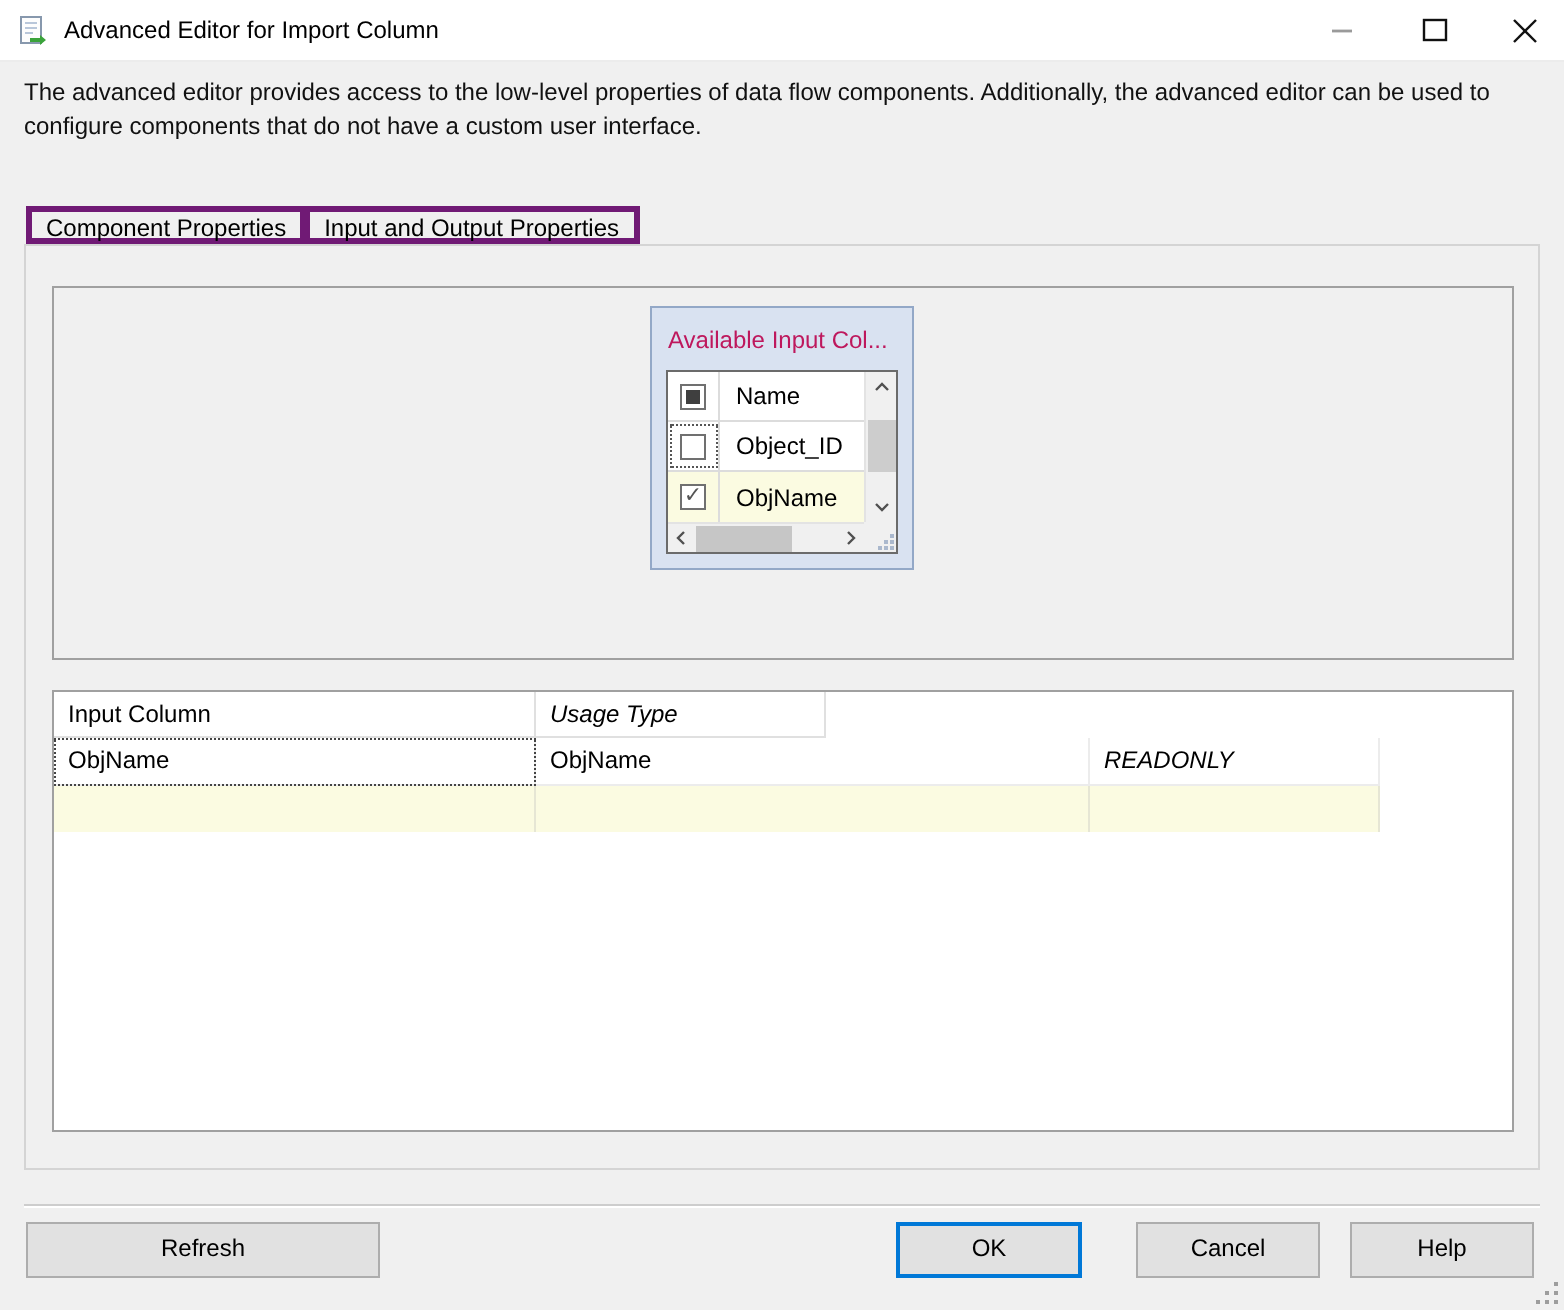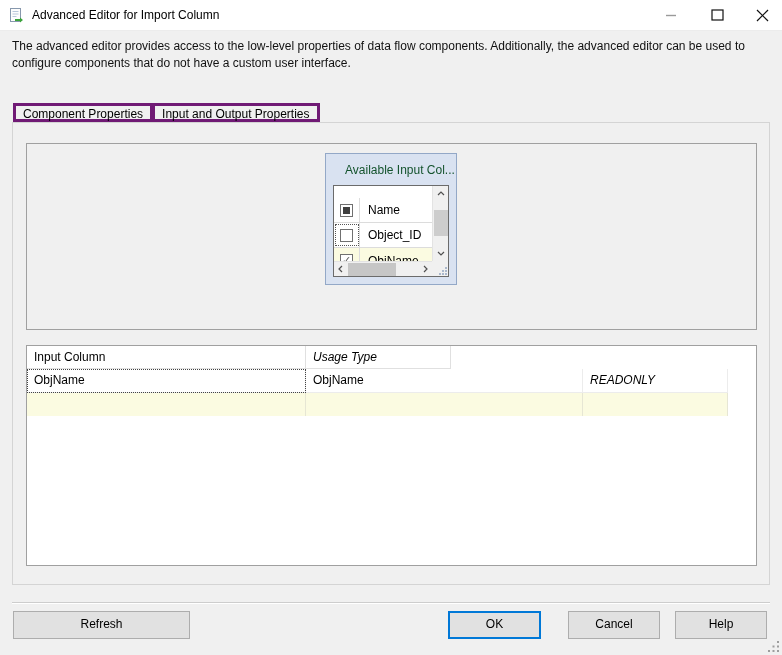--- a/index.html
+++ b/index.html
@@ -39,25 +39,25 @@
   .tabpage { position:absolute; left:12px; top:122px; width:758px; height:463px;
              background:#f0f0f0; border:1px solid #d4d4d4; z-index:1; }
 
   
   .canvas { position:absolute; left:26px; top:143px; width:731px; height:187px;
             background:#f0f0f0; border:1px solid #a0a0a0; z-index:2; }
 
   
   .acp { position:absolute; left:325px; top:153px; width:132px; height:132px;
          background:#d9e2f1; border:1px solid #93a8c7; z-index:4; }
-  .acp-title { position:absolute; left:8px; top:9px; width:118px; color:#14532d;
-               white-space:nowrap; overflow:hidden;margin-left:11px; }
+  .acp-title { position:absolute; left:8px; top:9px; width:118px; color:#be185d;
+               white-space:nowrap; overflow:hidden; }
   .acp-list { position:absolute; left:7px; top:31px; width:116px; height:92px;
               background:#fff; border:1px solid #6b6b6b; }
-  .acp-rows { position:absolute; left:0; top:12px; width:98px; }
+  .acp-rows { position:absolute; left:0; top:0; width:98px; }
   .lrow { height:25px; display:flex; align-items:center;
           border-bottom:1px solid #dcdcdc; background:#fff; }
   .lrow:last-child { border-bottom:none; }
   .lrow.hl { background:#fbfbe1; }
   .lcheck-cell { width:26px; height:100%; display:flex; align-items:center;
                  justify-content:center; border-right:1px solid #dcdcdc; flex:none; }
   .lcheck-cell.focus { outline:1px dotted #555; outline-offset:-2px; }
   .cbox { width:13px; height:13px; border:1px solid #707070; background:#fff;
           display:flex; align-items:center; justify-content:center; }
   .cbox .fill { width:7px; height:7px; background:#3f3f3f; }
@@ -80,21 +80,21 @@
   .grid { position:absolute; left:26px; top:345px; width:731px; height:221px;
           background:#fff; border:1px solid #a0a0a0; z-index:2; }
   .grow { display:flex; }
   .gcell { padding-left:7px; white-space:nowrap; overflow:hidden; }
   .ghead .gcell { height:23px; line-height:22px; border-right:1px solid #e0e0e0;
                   border-bottom:1px solid #e0e0e0; background:#fff; }
   .gdata .gcell { height:24px; line-height:23px; border-right:1px solid #ececec;
                   border-bottom:1px solid #ececec; background:#fff; }
   .gnew .gcell  { height:23px; line-height:22px; border-right:1px solid #e6e6d4;
                   background:#fbfbe1; }
-  .c1 { width:279px; } .c2 { width:277px; } .c3 { width:145px;font-style:italic; }
+  .c1 { width:241px; } .c2 { width:277px; } .c3 { width:145px;font-style:italic; }
   .gcell.focus { outline:1px dotted #444; outline-offset:-1px; }
 
   
   .separator { position:absolute; left:12px; top:602px; width:758px; height:2px;
                border-top:1px solid #cdcdcd; border-bottom:1px solid #ffffff; }
   .btn { position:absolute; top:611px; height:28px; background:#e1e1e1;
          border:1px solid #adadad; text-align:center; line-height:25px; cursor:default; }
   .btn-refresh { left:13px;  width:177px; }
   .btn-ok      { left:448px; width:93px; border:2px solid #0078d7; line-height:23px; }
   .btn-cancel  { left:568px; width:92px; }

